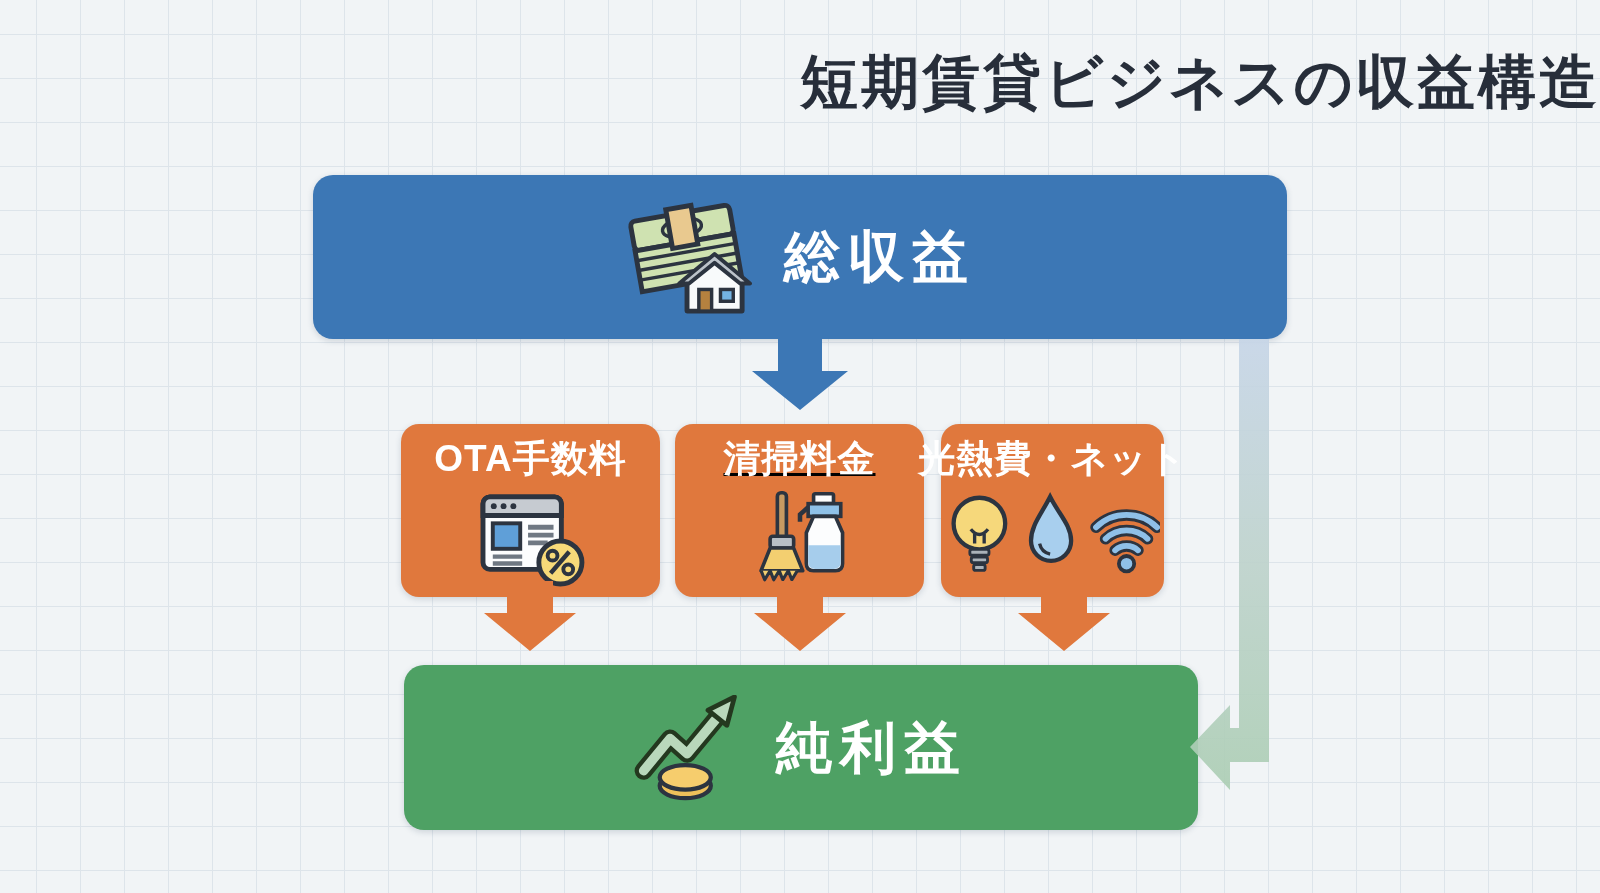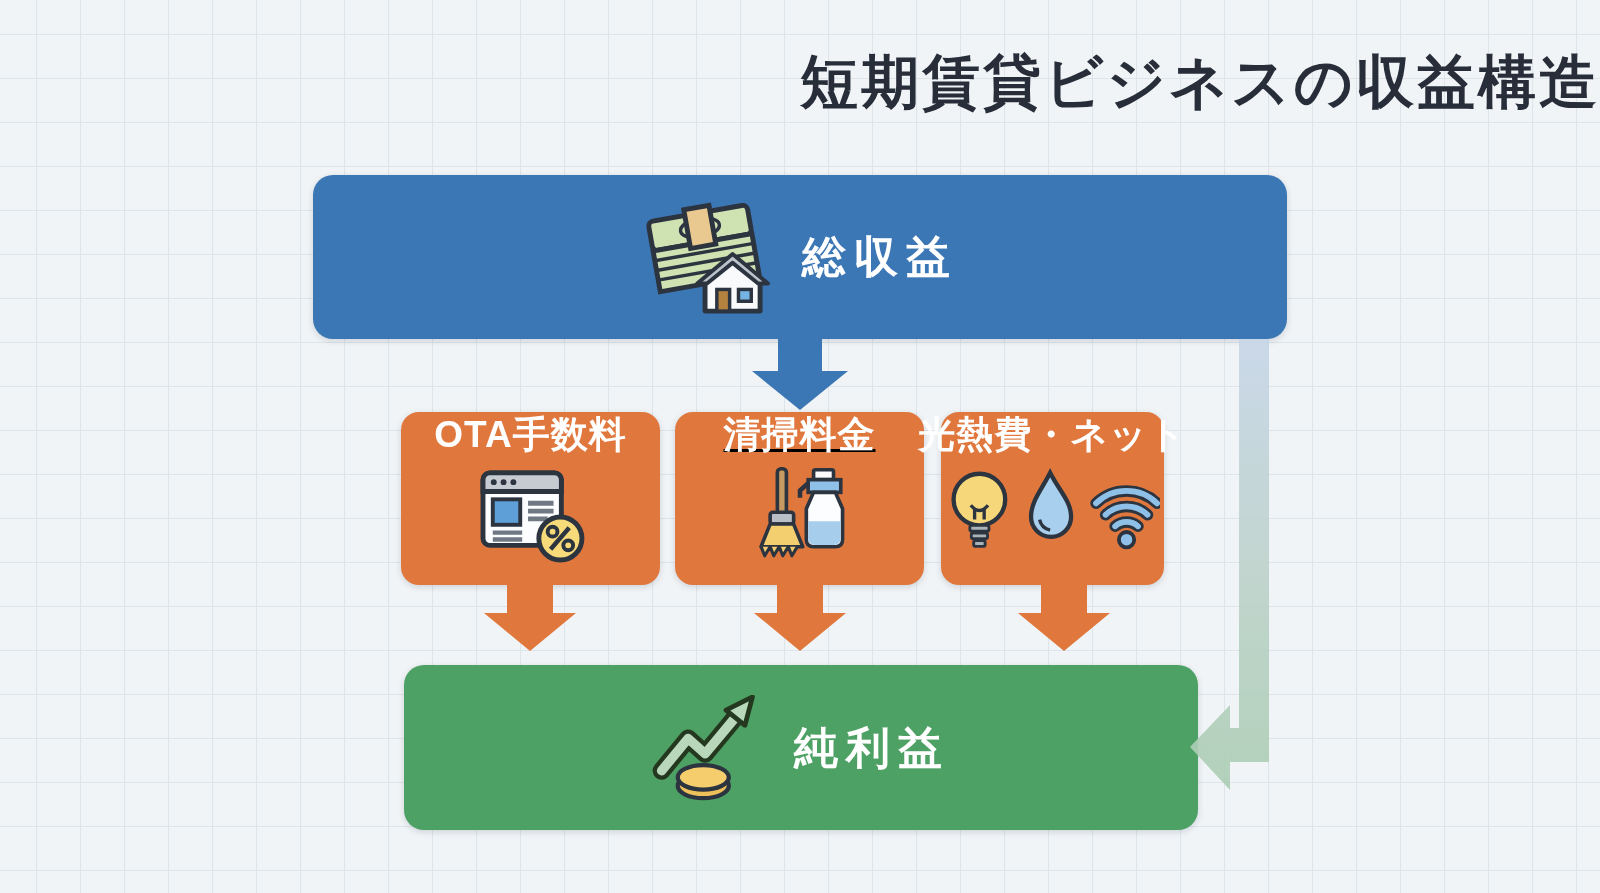--- a/index.html
+++ b/index.html
@@ -33,27 +33,27 @@
     background:var(--blue,#3c77b5);
     gap:30px;
   }
   .box-profit{
     left:404px;top:665px;width:794px;height:165px;
     background:var(--green,#4ea164);
     gap:30px;
     z-index:2;
   }
   .big-label{
-    color:#fff;font-size:44px;font-weight:900;letter-spacing:8px;line-height:1;
+    color:#fff;font-size:56px;font-weight:900;letter-spacing:8px;line-height:1;
   }
   .box-cost{
     background:var(--orange,#e0783d);
-    top:412px;height:173px;border-radius:18px;
+    top:424px;height:173px;border-radius:18px;
     flex-direction:column;justify-content:flex-start;
-    padding-top:4px;box-sizing:border-box;
+    padding-top:16px;box-sizing:border-box;
   }
   .cost-ota{left:401px;width:259px;}
   .cost-clean{left:675px;width:249px;text-decoration:underline;}
   .cost-util{left:941px;width:223px;}
   .cost-label{
     color:#fff;font-size:37px;font-weight:800;letter-spacing:1px;line-height:1;
     margin-bottom:14px;white-space:nowrap;
   }
   .cost-icon-row{display:flex;align-items:center;justify-content:center;gap:10px;}
   .arr{position:absolute;}

